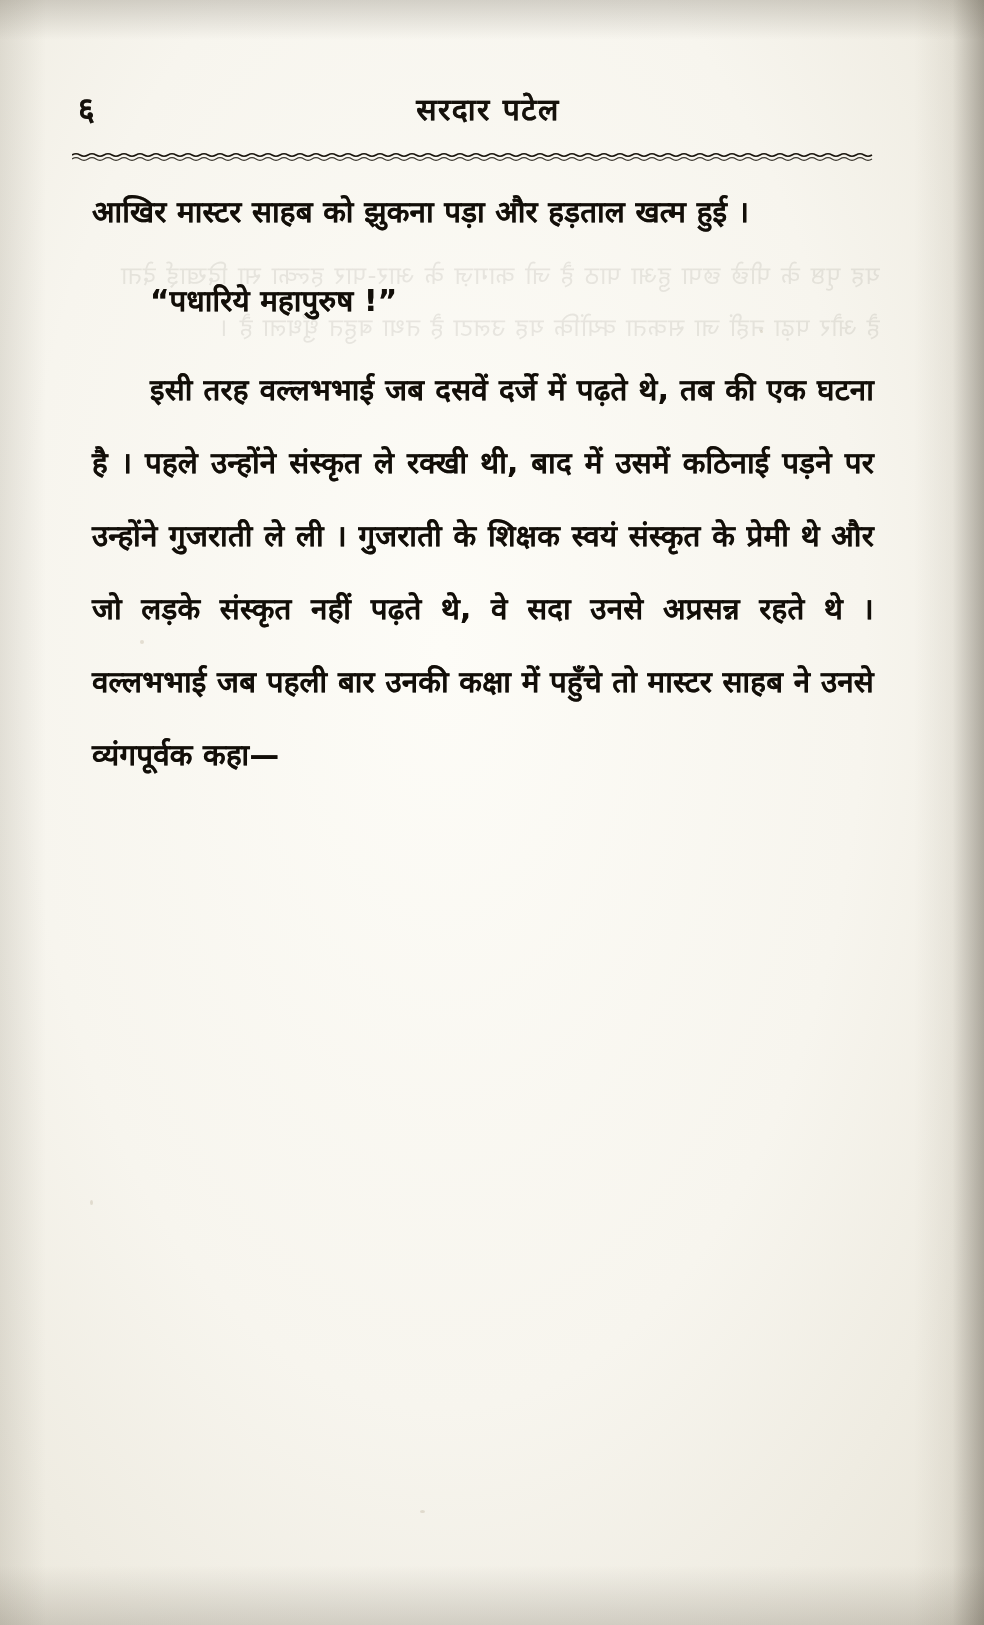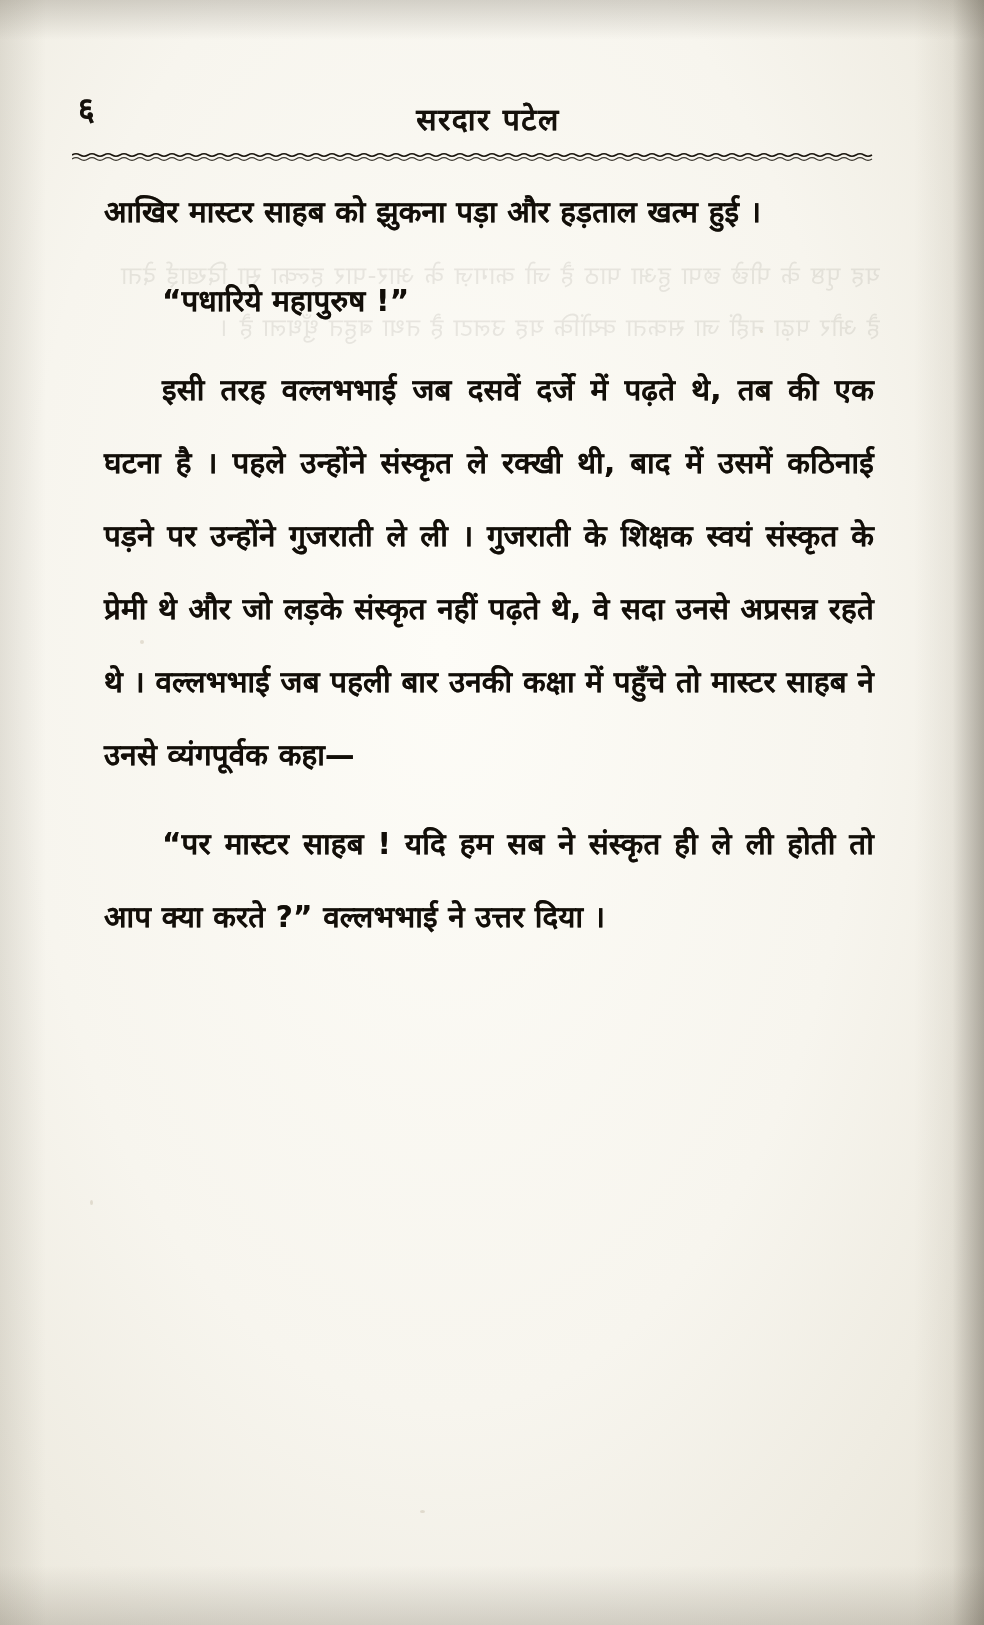--- a/index.html
+++ b/index.html
@@ -93,21 +93,21 @@
     left: 0;
     top: 0;
     font-size: 32px;
     font-weight: bold;
     color: #15110b;
     letter-spacing: 0px;
   }
   .running-title {
     position: absolute;
     left: 0;
-    top: 12px;
+    top: 2px;
     width: 800px;
     text-align: center;
     font-size: 30px;
     font-weight: bold;
     color: #15110b;
     letter-spacing: 1.5px;
     text-indent: 20px;
   }
 
   .rule {
@@ -127,21 +127,21 @@
     width: 782px;
     color: #120e08;
     font-size: 29.5px;
     line-height: 73px;
     font-weight: bold;
     letter-spacing: 0.2px;
     text-align: justify;
     text-justify: inter-word;
   }
   .para {
-    margin: 0 0 16px 12px;
+    margin: 0 0 16px 0;
     text-indent: 58px;
   }
   .para.no-indent {
     text-indent: 0;
   }
   .para:last-child { margin-bottom: 0; }
 
   
   .body-text, .header {
     text-shadow: 0 0 0.6px rgba(10,8,4,0.55);
@@ -173,21 +173,20 @@
       <svg width="812" height="10" viewBox="0 0 812 10" xmlns="http://www.w3.org/2000/svg">
         <path d="M0 3 q4 -2.6 8 0 t8 0 t8 0 t8 0 t8 0 t8 0 t8 0 t8 0 t8 0 t8 0 t8 0 t8 0 t8 0 t8 0 t8 0 t8 0 t8 0 t8 0 t8 0 t8 0 t8 0 t8 0 t8 0 t8 0 t8 0 t8 0 t8 0 t8 0 t8 0 t8 0 t8 0 t8 0 t8 0 t8 0 t8 0 t8 0 t8 0 t8 0 t8 0 t8 0 t8 0 t8 0 t8 0 t8 0 t8 0 t8 0 t8 0 t8 0 t8 0 t8 0 t8 0 t8 0 t8 0 t8 0 t8 0 t8 0 t8 0 t8 0 t8 0 t8 0 t8 0 t8 0 t8 0 t8 0 t8 0 t8 0 t8 0 t8 0 t8 0 t8 0 t8 0 t8 0 t8 0 t8 0 t8 0 t8 0 t8 0 t8 0 t8 0 t8 0 t8 0 t8 0 t8 0 t8 0 t8 0 t8 0 t8 0 t8 0 t8 0 t8 0 t8 0 t8 0 t8 0 t8 0 t8 0 t8 0 t8 0 t8 0 t8 0 t8 0" fill="none" stroke="#1a150d" stroke-width="1.5"></path>
         <path d="M0 7 q4 -2.6 8 0 t8 0 t8 0 t8 0 t8 0 t8 0 t8 0 t8 0 t8 0 t8 0 t8 0 t8 0 t8 0 t8 0 t8 0 t8 0 t8 0 t8 0 t8 0 t8 0 t8 0 t8 0 t8 0 t8 0 t8 0 t8 0 t8 0 t8 0 t8 0 t8 0 t8 0 t8 0 t8 0 t8 0 t8 0 t8 0 t8 0 t8 0 t8 0 t8 0 t8 0 t8 0 t8 0 t8 0 t8 0 t8 0 t8 0 t8 0 t8 0 t8 0 t8 0 t8 0 t8 0 t8 0 t8 0 t8 0 t8 0 t8 0 t8 0 t8 0 t8 0 t8 0 t8 0 t8 0 t8 0 t8 0 t8 0 t8 0 t8 0 t8 0 t8 0 t8 0 t8 0 t8 0 t8 0 t8 0 t8 0 t8 0 t8 0 t8 0 t8 0 t8 0 t8 0 t8 0 t8 0 t8 0 t8 0 t8 0 t8 0 t8 0 t8 0 t8 0 t8 0 t8 0 t8 0 t8 0 t8 0 t8 0 t8 0 t8 0" fill="none" stroke="#1a150d" stroke-width="1.2" opacity="0.85"></path>
       </svg>
     </div>
 
     <div class="body-text">
       <p class="para no-indent">आखिर मास्टर साहब को झुकना पड़ा और हड़ताल खत्म हुई ।</p>
       <p class="para">“पधारिये महापुरुष !”</p>
       <p class="para">इसी तरह वल्लभभाई जब दसवें दर्जे में पढ़ते थे, तब की एक घटना है । पहले उन्होंने संस्कृत ले रक्खी थी, बाद में उसमें कठिनाई पड़ने पर उन्होंने गुजराती ले ली । गुजराती के शिक्षक स्वयं संस्कृत के प्रेमी थे और जो लड़के संस्कृत नहीं पढ़ते थे, वे सदा उनसे अप्रसन्न रहते थे । वल्लभभाई जब पहली बार उनकी कक्षा में पहुँचे तो मास्टर साहब ने उनसे व्यंगपूर्वक कहा—</p>
-      <p class="para">“पर मास्टर साहब ! यदि हम सब ने संस्कृत ही ले ली होती तो आप क्या करते ?” वल्लभभाई ने उत्तर दिया ।</p>
     </div>
 
   </div>
 
   <div class="edge-shadow-left"></div>
   <div class="edge-shadow-right"></div>
   <div class="edge-shadow-top"></div>
   <div class="edge-shadow-bottom"></div>
 
   <div class="speckle" style="left:140px; top:640px; width:4px; height:4px;"></div>

